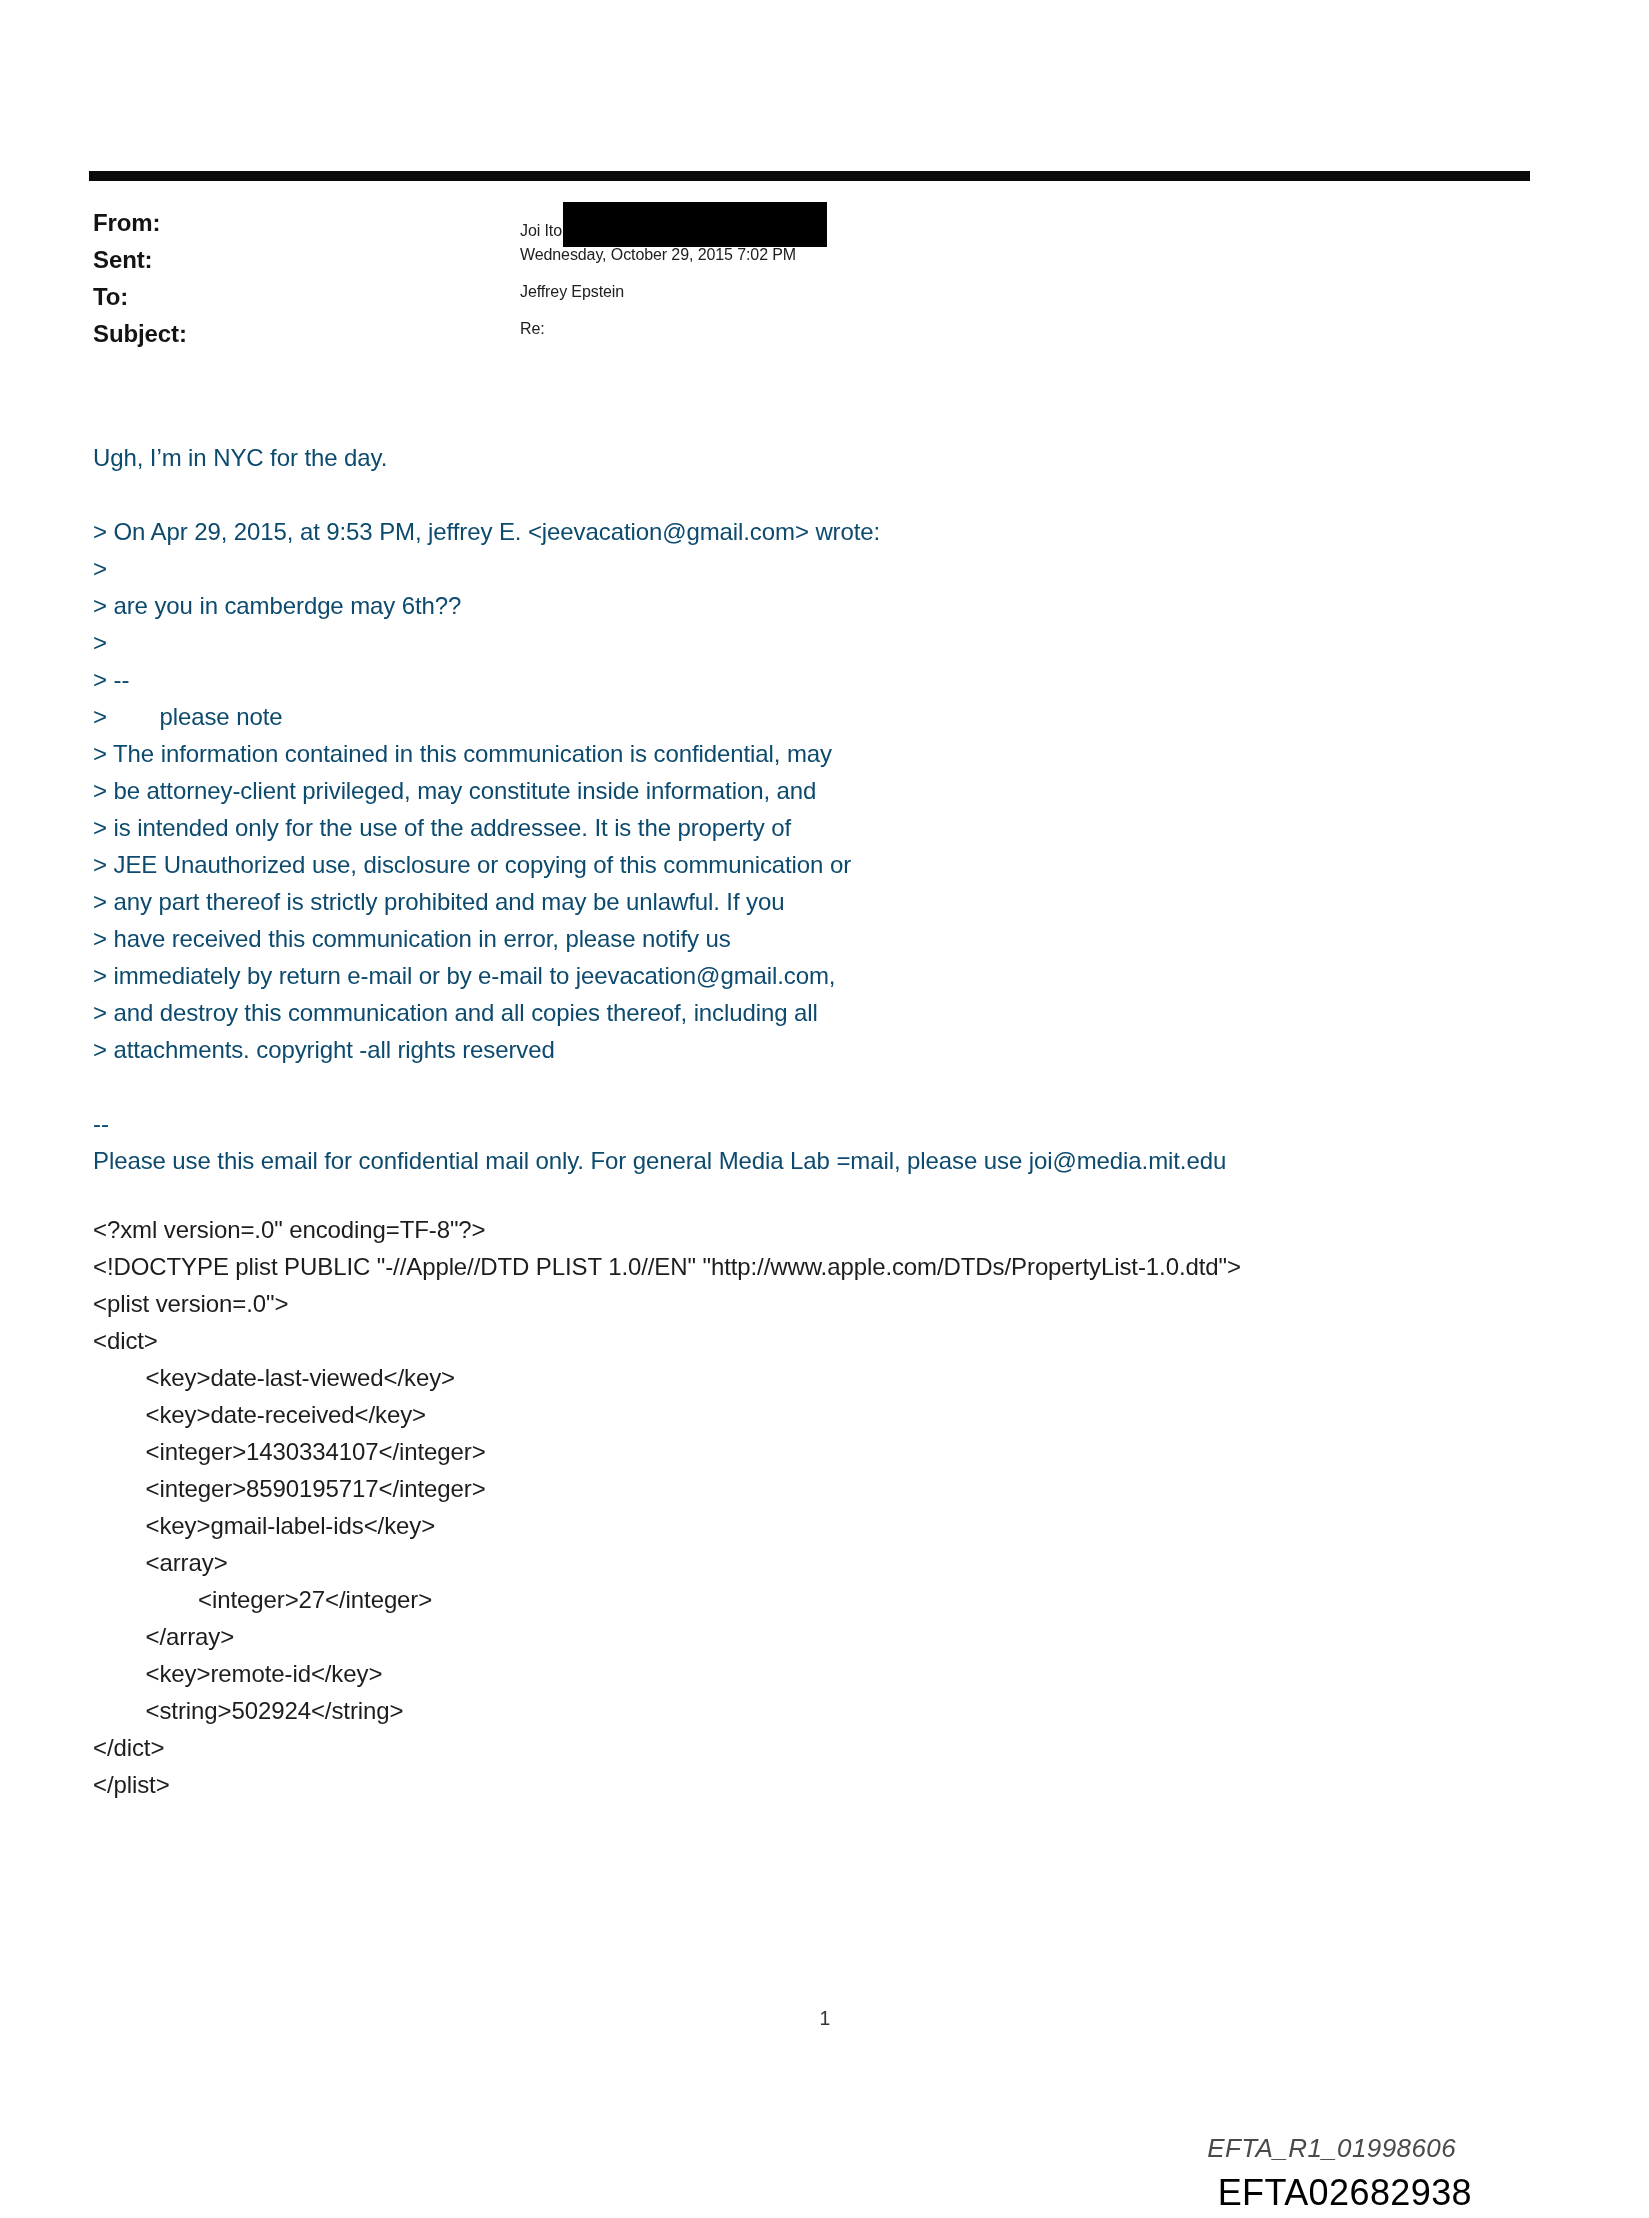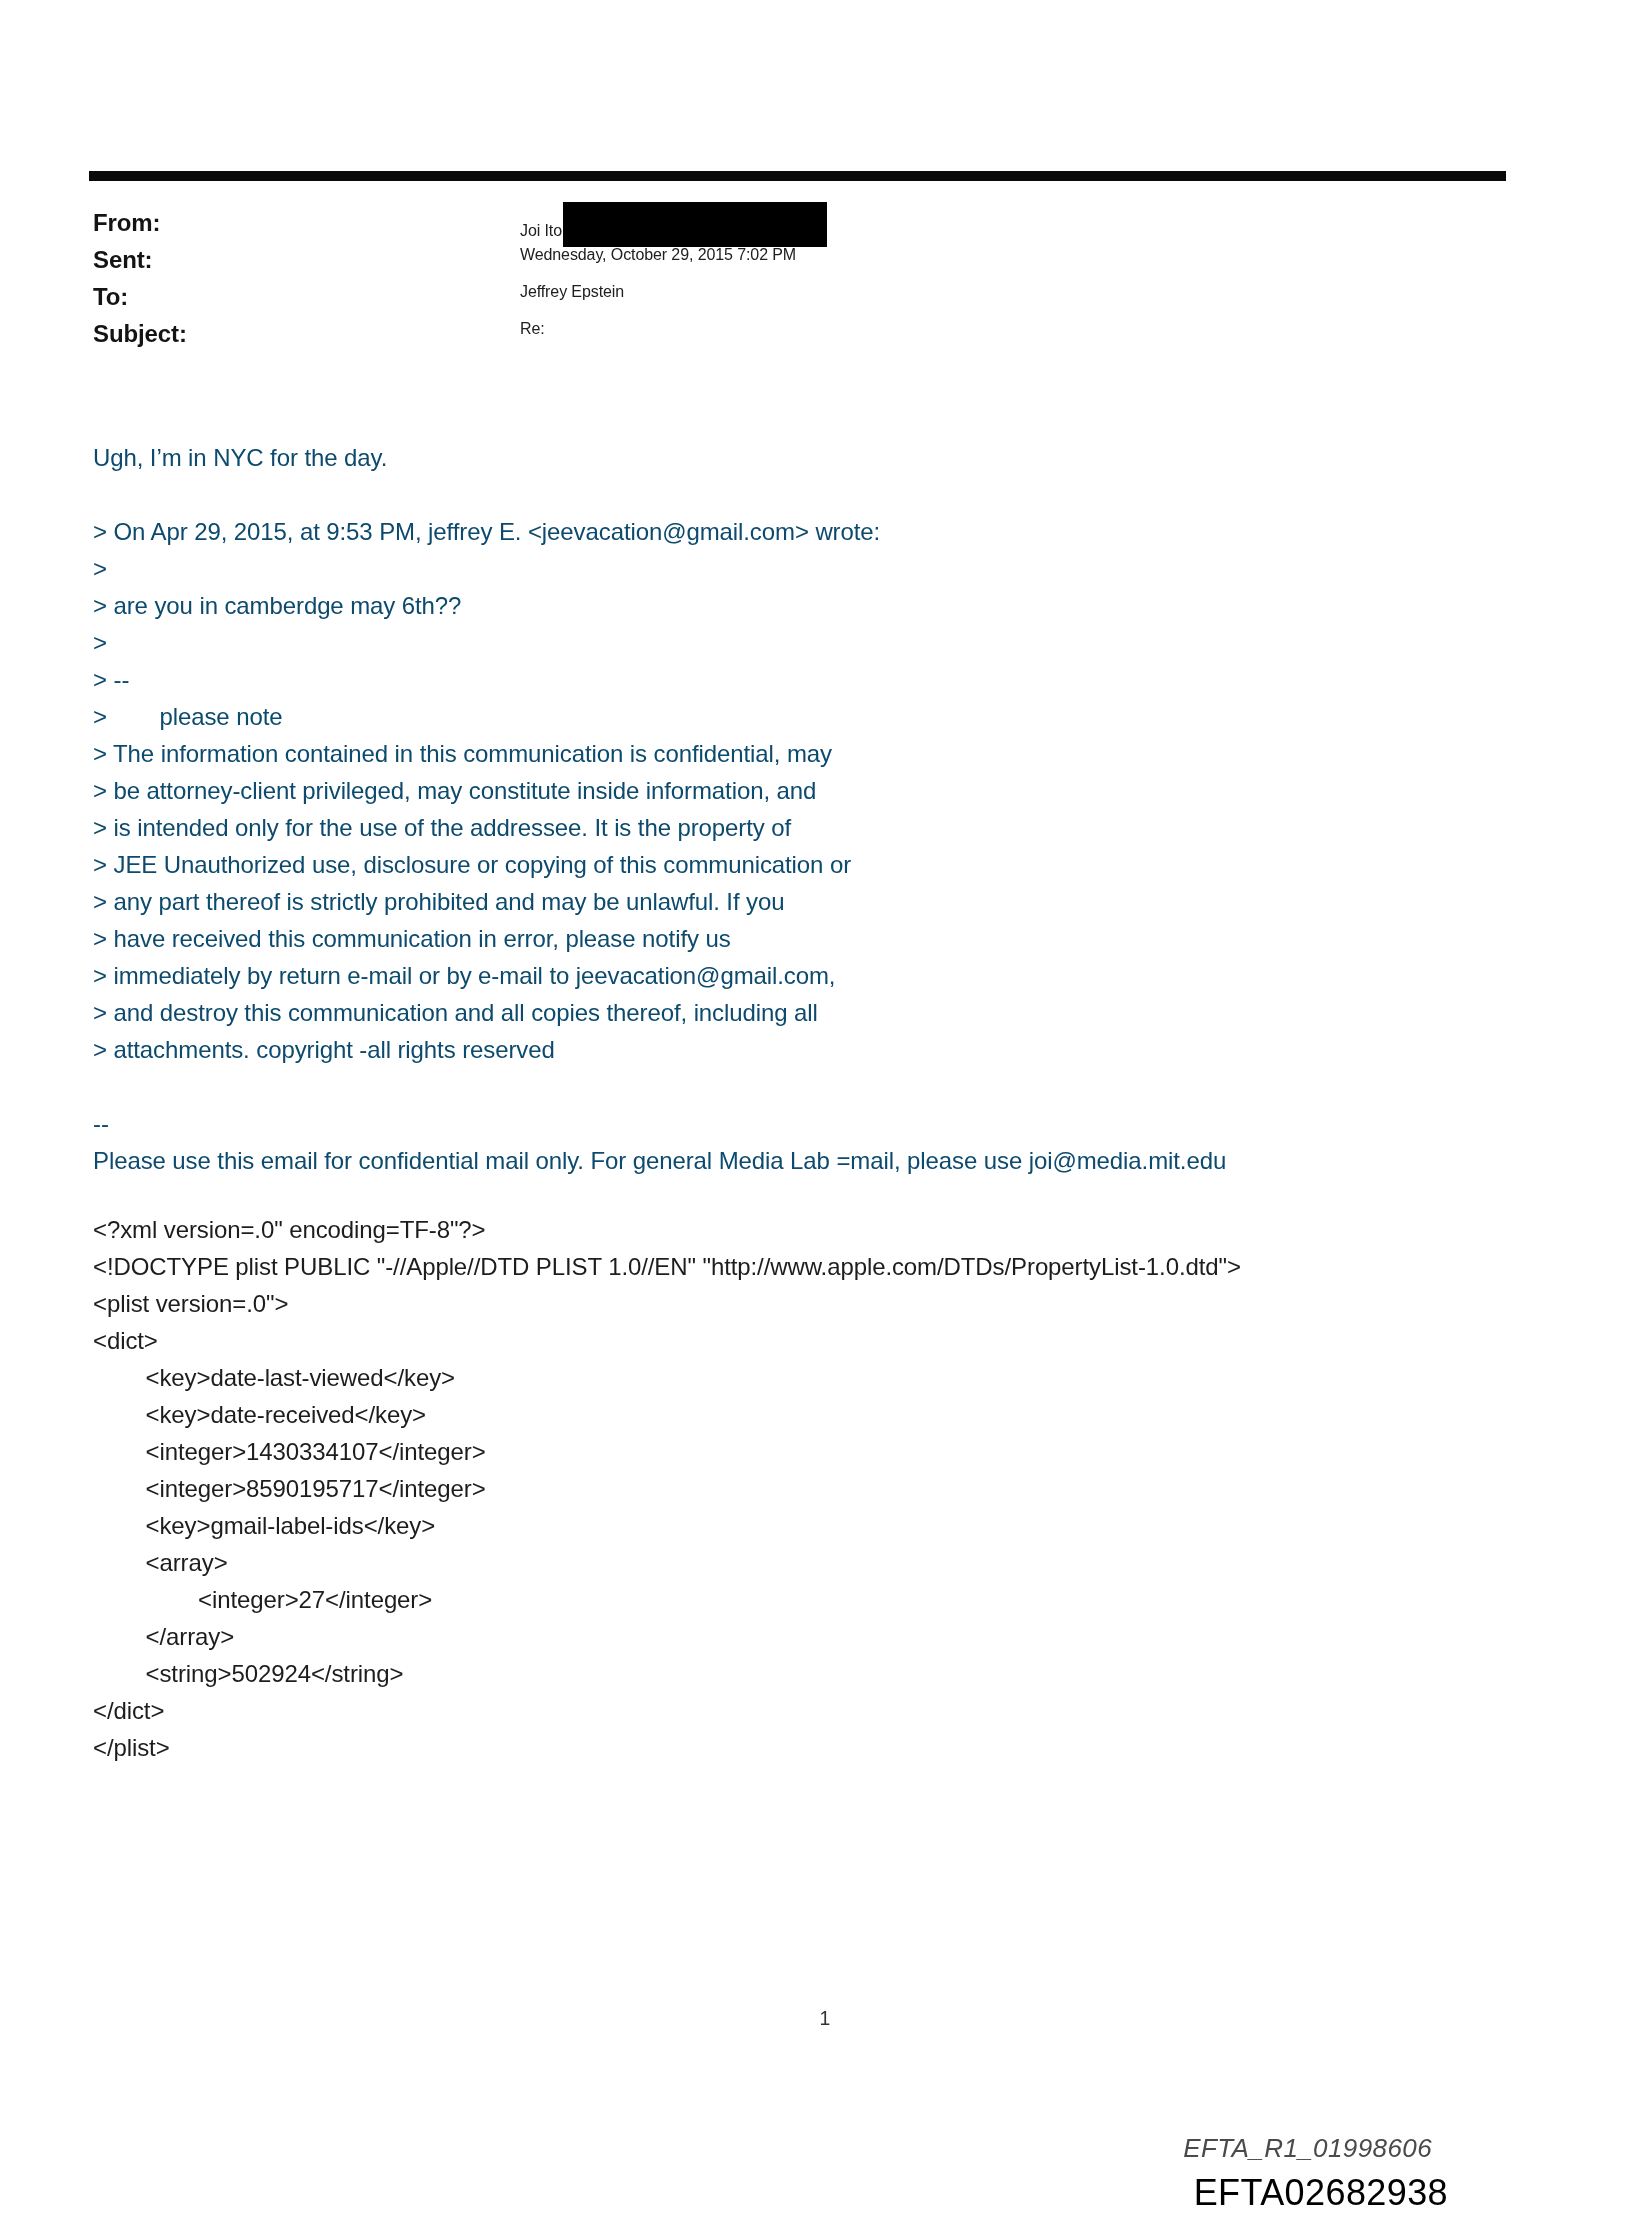--- a/index.html
+++ b/index.html
@@ -9,20 +9,21 @@
   }
   body {
     font-family: "Liberation Sans", sans-serif;
   }
   .page {
     position: relative;
     width: 1506px;
     height: 2218px;
     background: #ffffff;
     overflow: hidden;
+    padding-left: 24px;
   }
   
   .top-rule {
     position: absolute;
     left: 89px;
     top: 171px;
     width: 1468px;
     height: 9.7px;
     background: #0a0a0a;
   }
@@ -178,20 +179,21 @@
       <div class="ln">&lt;plist version=.0"&gt;</div>
       <div class="ln">&lt;dict&gt;</div>
       <div class="ln">        &lt;key&gt;date-last-viewed&lt;/key&gt;</div>
       <div class="ln">        &lt;key&gt;date-received&lt;/key&gt;</div>
       <div class="ln">        &lt;integer&gt;1430334107&lt;/integer&gt;</div>
       <div class="ln">        &lt;integer&gt;8590195717&lt;/integer&gt;</div>
       <div class="ln">        &lt;key&gt;gmail-label-ids&lt;/key&gt;</div>
       <div class="ln">        &lt;array&gt;</div>
       <div class="ln">                &lt;integer&gt;27&lt;/integer&gt;</div>
       <div class="ln">        &lt;/array&gt;</div>
+      <div class="ln">        &lt;key&gt;remote-id&lt;/key&gt;</div>
       <div class="ln">        &lt;string&gt;502924&lt;/string&gt;</div>
       <div class="ln">&lt;/dict&gt;</div>
       <div class="ln">&lt;/plist&gt;</div>
     </div>
 
   <div class="page-num">1</div>
 
   <div class="bates-1">EFTA_R1_01998606</div>
   <div class="bates-2">EFTA02682938</div>
 

